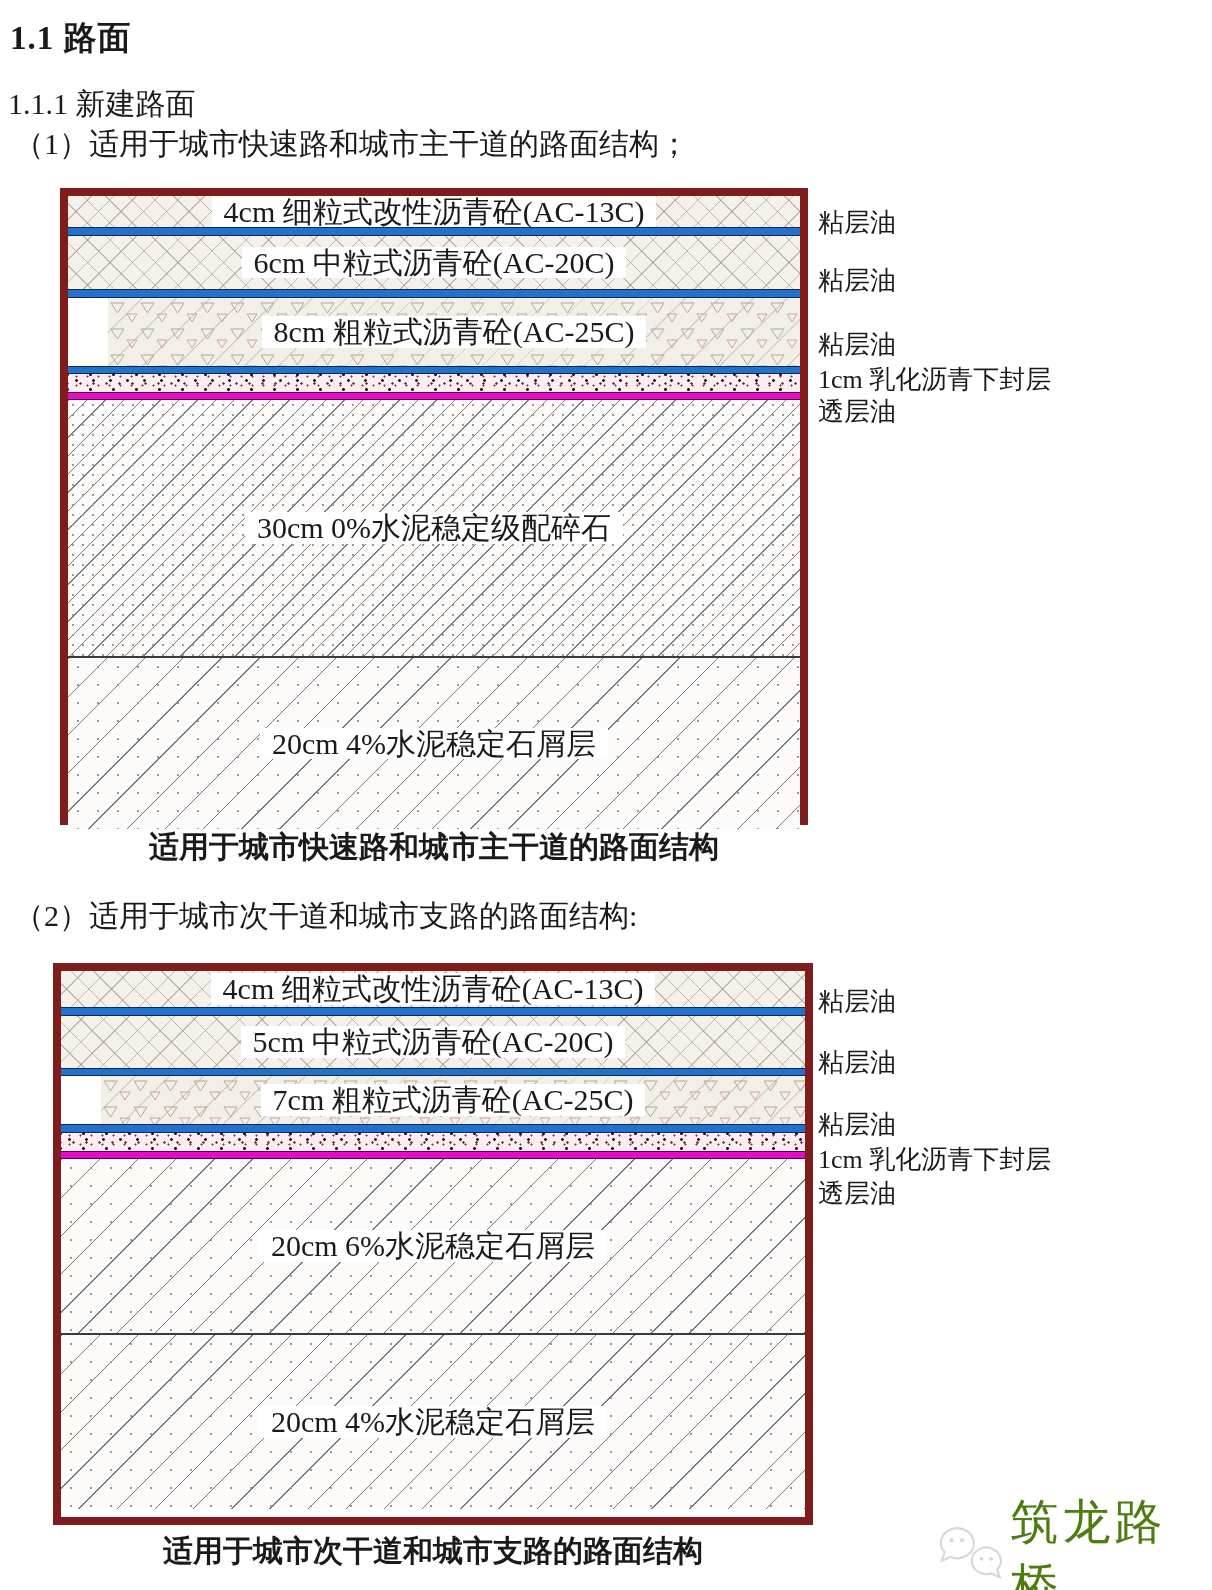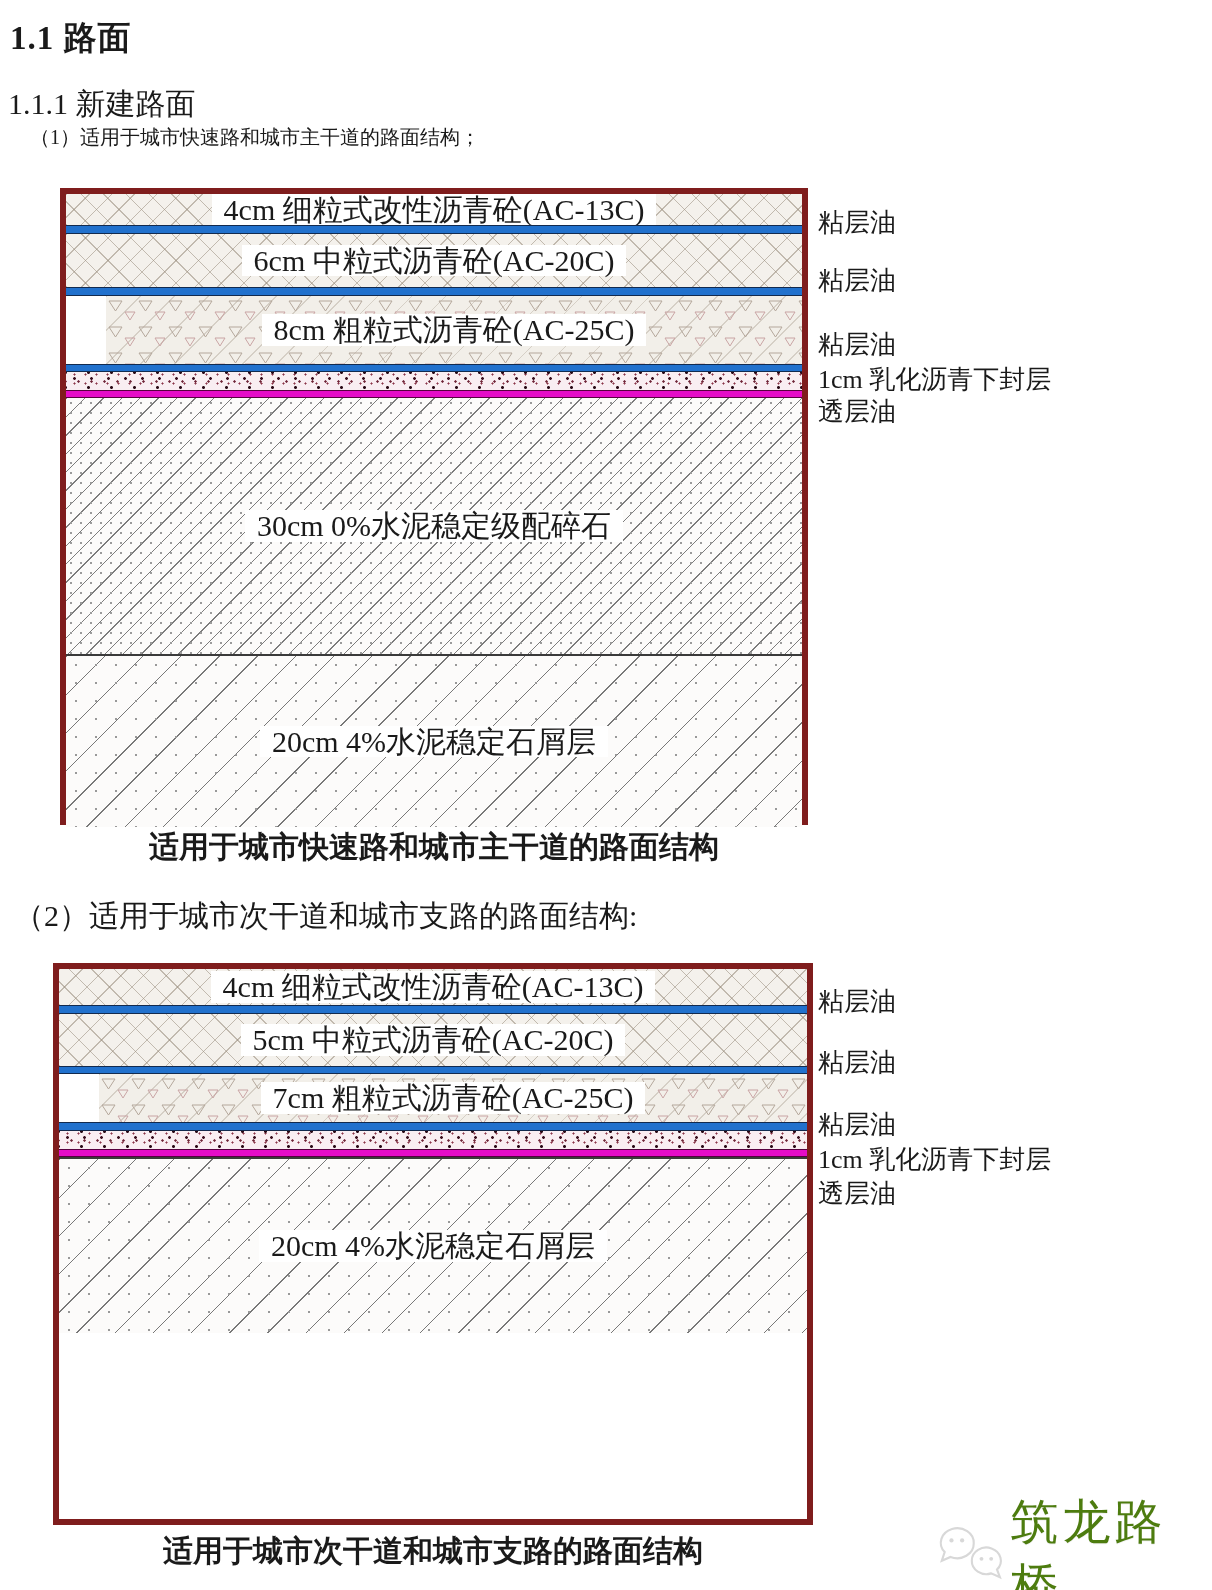--- a/index.html
+++ b/index.html
@@ -4,24 +4,24 @@
 <style>
   html,body{margin:0;padding:0;}
   body{
     width:1212px;height:1590px;background:#ffffff;position:relative;
     font-family:"Liberation Serif","DejaVu Serif",serif;color:#1a1a1a;
     overflow:hidden;
   }
   .abs{position:absolute;}
   .h1{left:10px;top:16px;font-size:33px;font-weight:bold;letter-spacing:1px;}
   .h2{left:8px;top:74px;font-size:30px;margin-top:10px;}
-  .intro1{left:30px;top:124px;font-size:20px;text-align:center;}
+  .intro1{left:14px;top:124px;font-size:30px;text-align:center;}
   .intro2{left:14px;top:896px;font-size:30px;}
 
-  .diagram{box-sizing:border-box;border:6px solid #7f1d1d;background:#fff;}
+  .diagram{box-sizing:border-box;border:8px solid #7f1d1d;background:#fff;}
   .diagram1{left:60px;top:188px;width:748px;height:637px;}
   .diagram2{left:53px;top:963px;width:760px;height:562px;}
 
   .layer{box-sizing:border-box;position:relative;display:flex;align-items:center;justify-content:center;overflow:hidden;}
   .layer-label{
     position:relative;z-index:2;background:#ffffff;padding:0 12px;
     font-size:30px;white-space:nowrap;line-height:1.05;
   }
 
   
@@ -148,20 +148,23 @@
           <path d="M19 16 h10 l-5 8 z" fill="none" stroke="#c9a4a4" stroke-width="1"></path>
         </pattern>
       </defs>
       <rect width="100%" height="100%" fill="url(#triP2)"></rect>
     </svg>
     <span class="layer-label">7cm 粗粒式沥青砼(AC-25C)</span>
   </div>
   <div class="blue-band" style="height:9px"></div>
   <div class="speckle" style="height:18px"></div>
   <div class="magenta-band" style="height:8px"></div>
+  <div class="layer hatch-sparse" style="height:174px">
+    <span class="layer-label">20cm 6%水泥稳定石屑层</span>
+  </div>
   <div class="layer hatch-sparse bt" style="height:176px">
     <span class="layer-label">20cm 4%水泥稳定石屑层</span>
   </div>
 </div>
 
 <div class="abs annot" style="left:818px;top:985px">粘层油</div>
 <div class="abs annot" style="left:818px;top:1046px">粘层油</div>
 <div class="abs annot" style="left:818px;top:1108px">粘层油</div>
 <div class="abs annot" style="left:818px;top:1143px">1cm 乳化沥青下封层</div>
 <div class="abs annot" style="left:818px;top:1177px">透层油</div>

